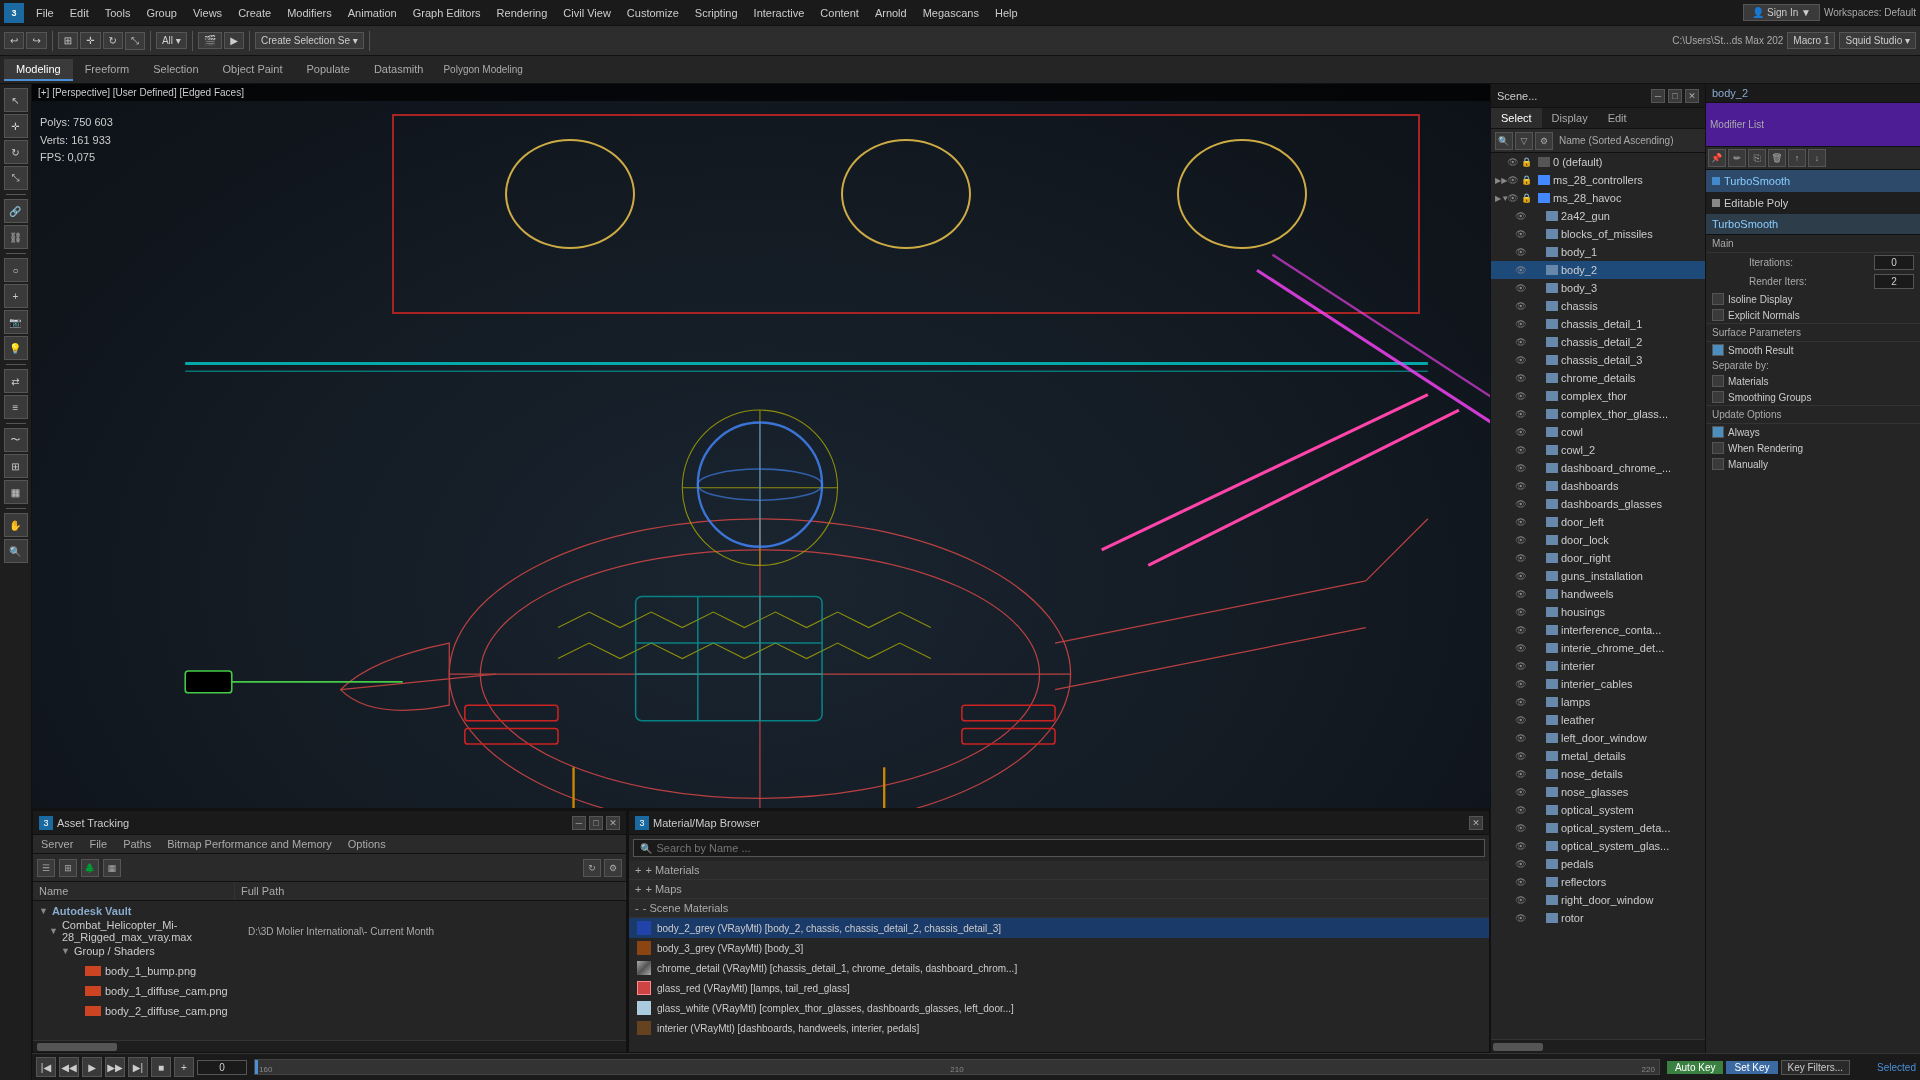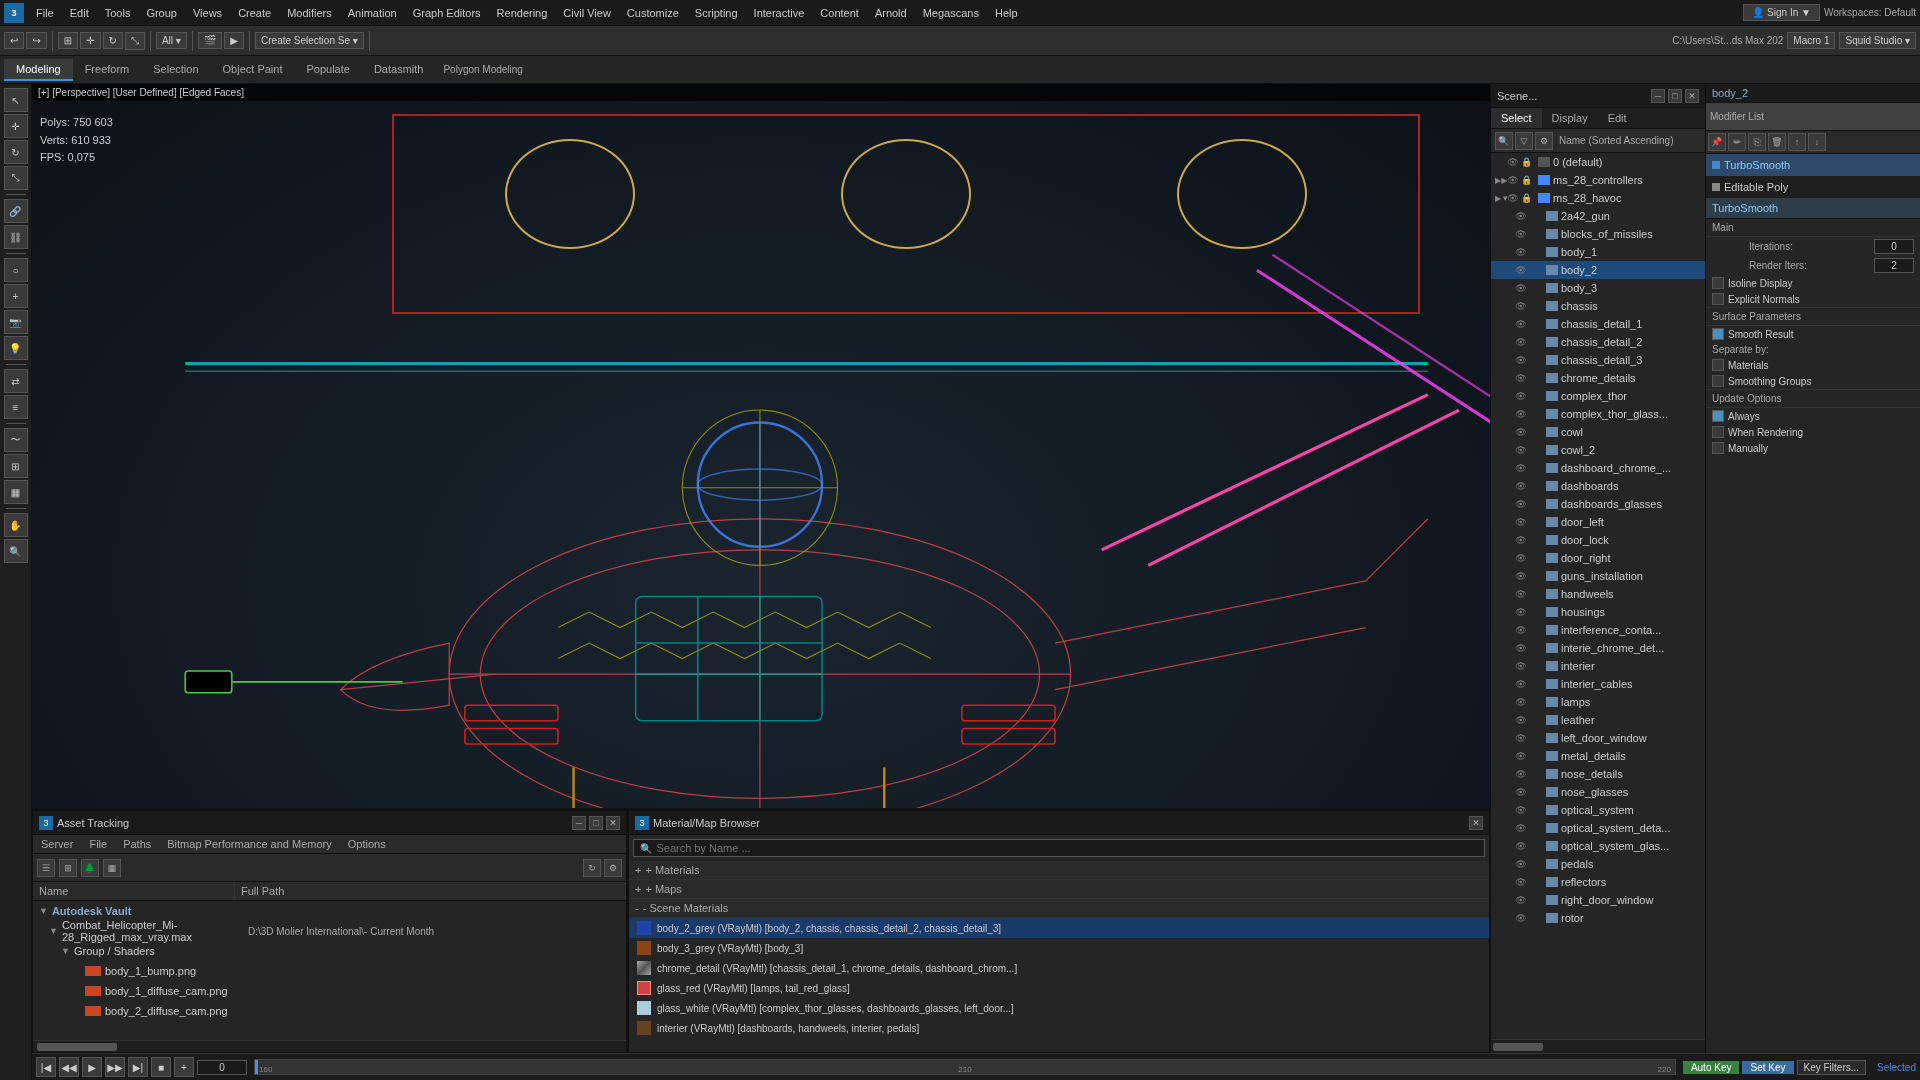--- a/index.html
+++ b/index.html
@@ -50,21 +50,21 @@
     .scene-toolbar { display: flex; align-items: center; background: #2a2a2a; padding: 2px 4px; gap: 2px; border-bottom: 1px solid #111; height: 24px; }
     .sc-btn { width: 18px; height: 18px; background: #3a3a3a; border: 1px solid #555; color: #aaa; font-size: 9px; cursor: pointer; display: flex; align-items: center; justify-content: center; }
     .scene-item { display: flex; align-items: center; padding: 1px 4px; height: 18px; cursor: pointer; font-size: 11px; }
     .scene-item.selected { background: #1e4a7a; }
     .expand-arrow { width: 12px; font-size: 8px; color: #888; }
     .expand-arrow::before { content: '▶'; }
     .no-expand { width: 12px; }
     .item-name { font-size: 11px; color: #ccc; }
     .item-indent { padding-left: 12px; }
     .mod-name-field { background: #1a1a1a; color: #88aacc; padding: 3px 6px; font-size: 11px; border-bottom: 1px solid #111; }
-    .mod-section { font-size: 10px; color: #aaa; padding: 8px 4px; background: #404040; border-bottom: 1px solid #111; }
+    .mod-section { font-size: 10px; color: #aaa; padding: 16px 4px; background: #4c1d95; border-bottom: 1px solid #111; }
     .mod-list { flex: 1; background: #1e1e1e; }
     .mod-item { display: flex; align-items: center; padding: 2px 6px; height: 22px; font-size: 11px; cursor: pointer; }
     .mod-item.active { background: #2d4a6a; color: #88ccff; }
     .mod-item-bullet { width: 8px; height: 8px; background: #888; margin-right: 4px; }
     .mod-toolbar { display: flex; background: #2a2a2a; padding: 2px; gap: 2px; border-bottom: 1px solid #111; }
     .mod-tb-btn { width: 18px; height: 18px; background: #3a3a3a; border: 1px solid #555; color: #aaa; font-size: 9px; cursor: pointer; display: flex; align-items: center; justify-content: center; }
     
     
     .ts-section { padding: 4px 6px; font-size: 11px; color: #88ccff; background: #2d3d4a; border-bottom: 1px solid #111; }
     .ts-prop { display: flex; align-items: center; justify-content: space-between; padding: 2px 6px; font-size: 10px; }
@@ -217,21 +217,21 @@
     <div class="lt-btn">✋</div>
     <div class="lt-btn">🔍</div>
   </div>
 
   <div id="viewport" style="flex:1; position:relative; overflow:hidden;">
     <div class="vp-header">
       <span>[+] [Perspective] [User Defined] [Edged Faces]</span>
     </div>
     <div class="vp-stats">
       <div>Polys: <span>750 603</span></div>
-      <div>Verts: <span>610 933</span></div>
+      <div>Verts: <span>161 933</span></div>
       <div></div>
       <div>FPS: <span>0,075</span></div>
     </div>
 
     <div class="vp-canvas">
 
       <div style="position:absolute; top:40px; left:370px; right:80px; height:140px; display:flex; align-items:center; justify-content:space-around; pointer-events:none;">
         <div style="width:130px; height:110px; border:2px solid #ccaa44; border-radius:50%;"></div>
         <div style="width:130px; height:110px; border:2px solid #ccaa44; border-radius:50%;"></div>
         <div style="width:130px; height:110px; border:2px solid #ccaa44; border-radius:50%;"></div>
@@ -909,14 +909,14 @@
         <span>210</span>
         <span>220</span>
     </div>
   </div>
 
   <div style="background:#3a8040; padding:1px 8px; font-size:10px; color:#fff; cursor:pointer;">Auto Key</div>
   <div style="background:#3a6aa1; padding:1px 8px; font-size:10px; color:#fff; cursor:pointer;">Set Key</div>
 
   <div style="background:#2a2a2a; border:1px solid #555; padding:1px 6px; font-size:10px; color:#ccc; cursor:pointer;">Key Filters...</div>
 
-  <span style="font-size:10px; color:#4a90d9; margin-left:8px;">Selected</span>
+  <span style="font-size:10px; color:#4a90d9; margin-left:24px;">Selected</span>
 </div>
 
 </body></html>

